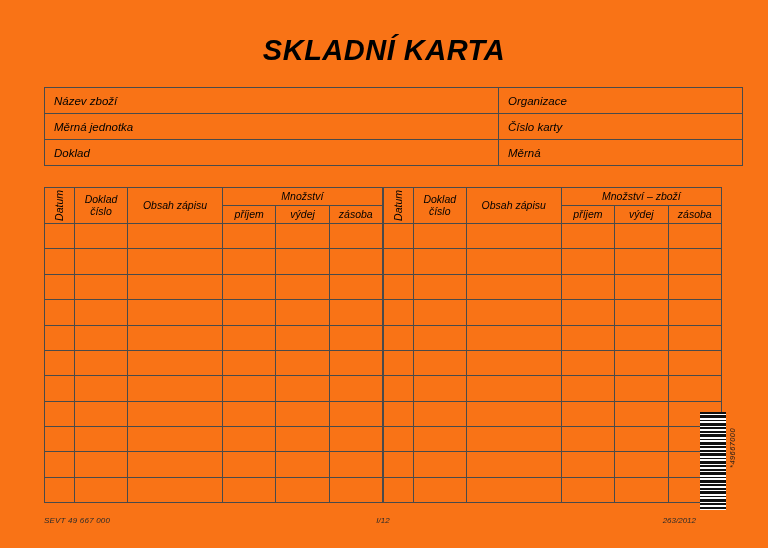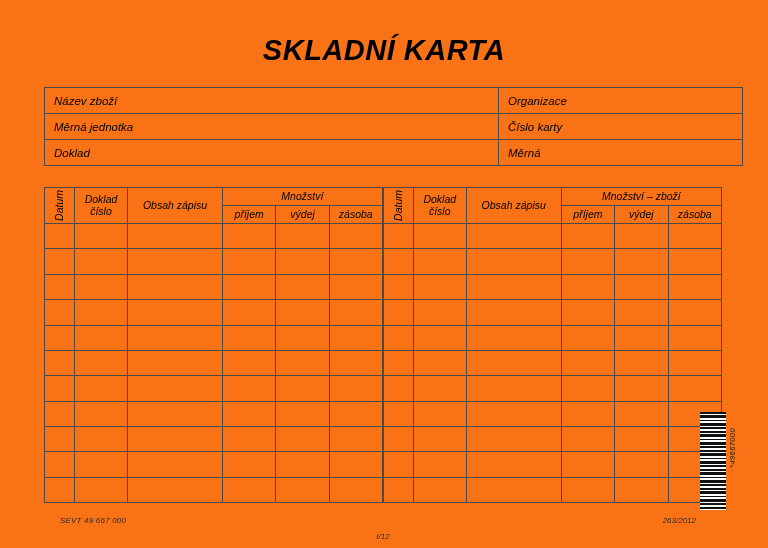--- a/index.html
+++ b/index.html
@@ -107,26 +107,26 @@
   .footer {
     position: absolute;
     left: 44px;
     top: 516px;
     width: 678px;
     height: 12px;
     font-size: 8px;
     color: #2b2b2b;
   }
   .footer .f-left {
-    position: absolute; left: 16px; top: 0;
+    position: absolute; left: 0; top: 0;
     letter-spacing: 0.2px;
     text-align: center;
   }
   .footer .f-center {
-    position: absolute; left: 0; top: 16px;
+    position: absolute; left: 0; top: 0;
     width: 678px; text-align: center;
   }
   .footer .f-right {
     position: absolute; right: 26px; top: 0;
   }
 
   
   .barcode-area {
     position: absolute;
     left: 700px;

